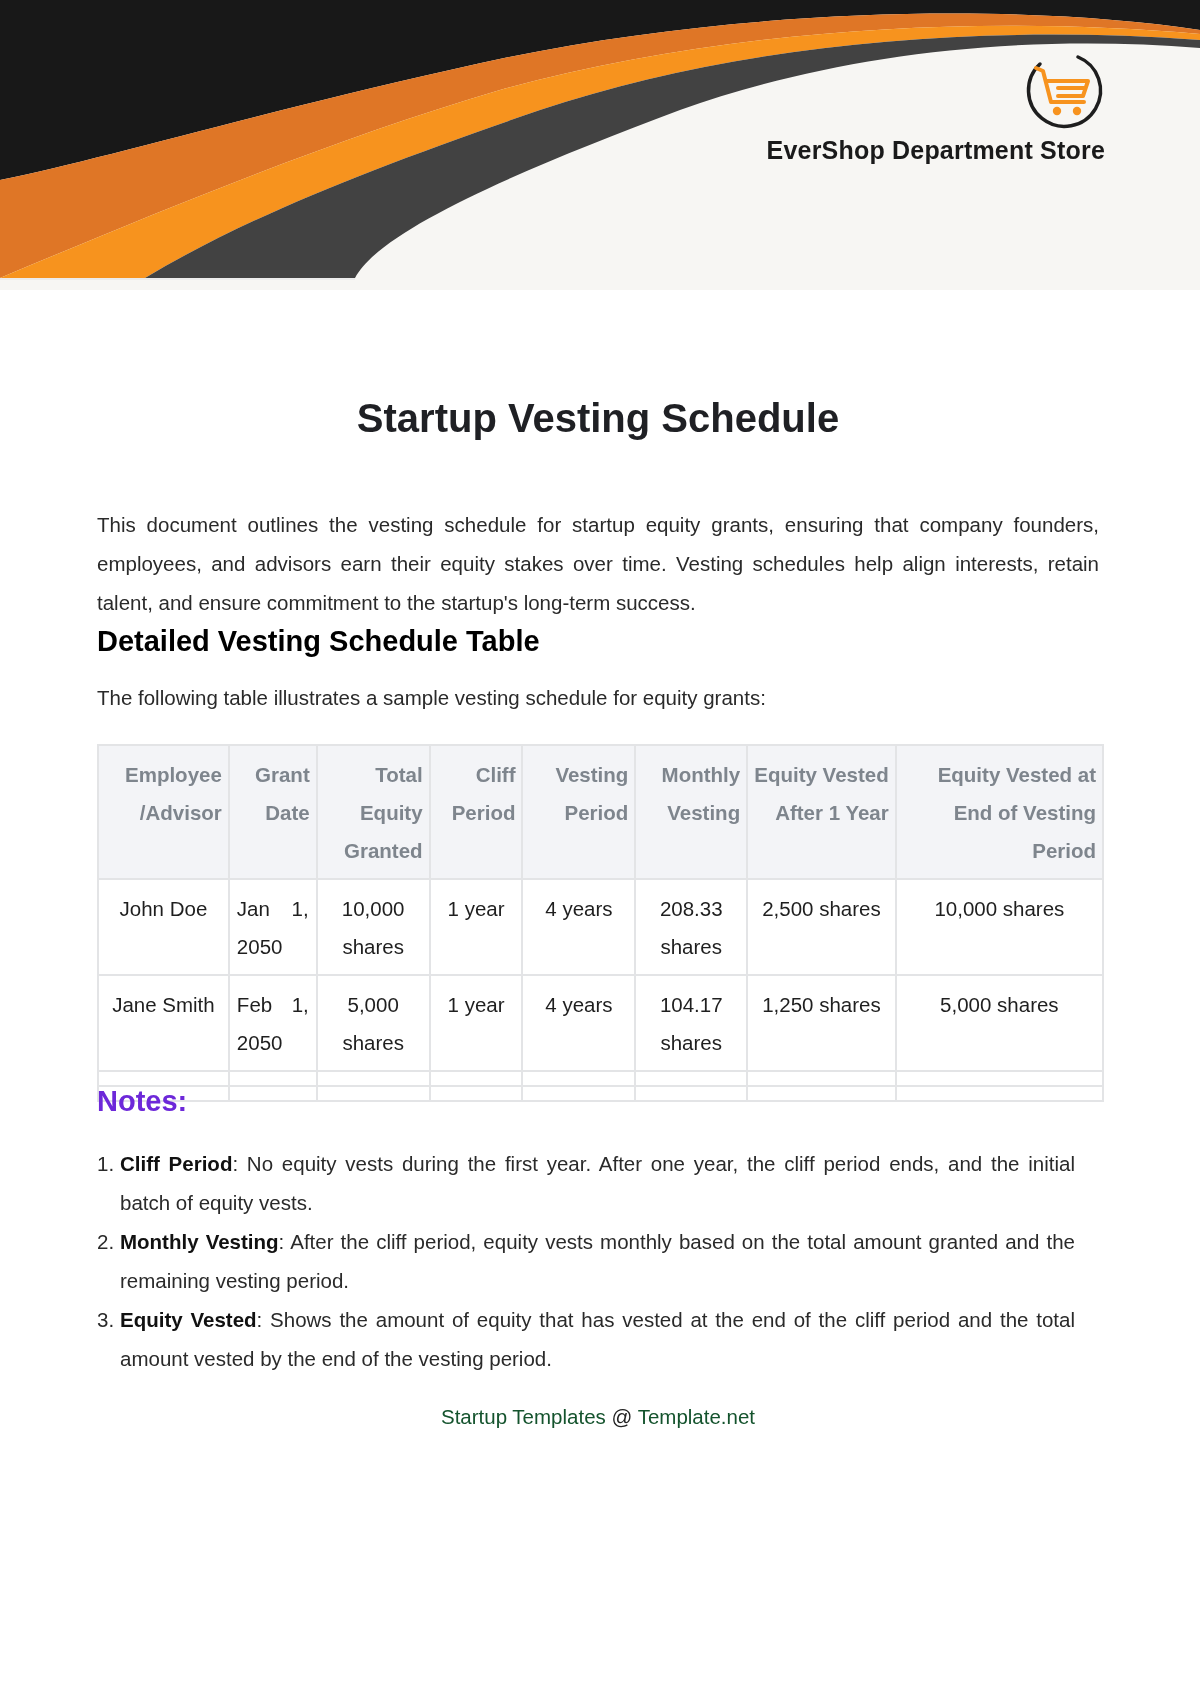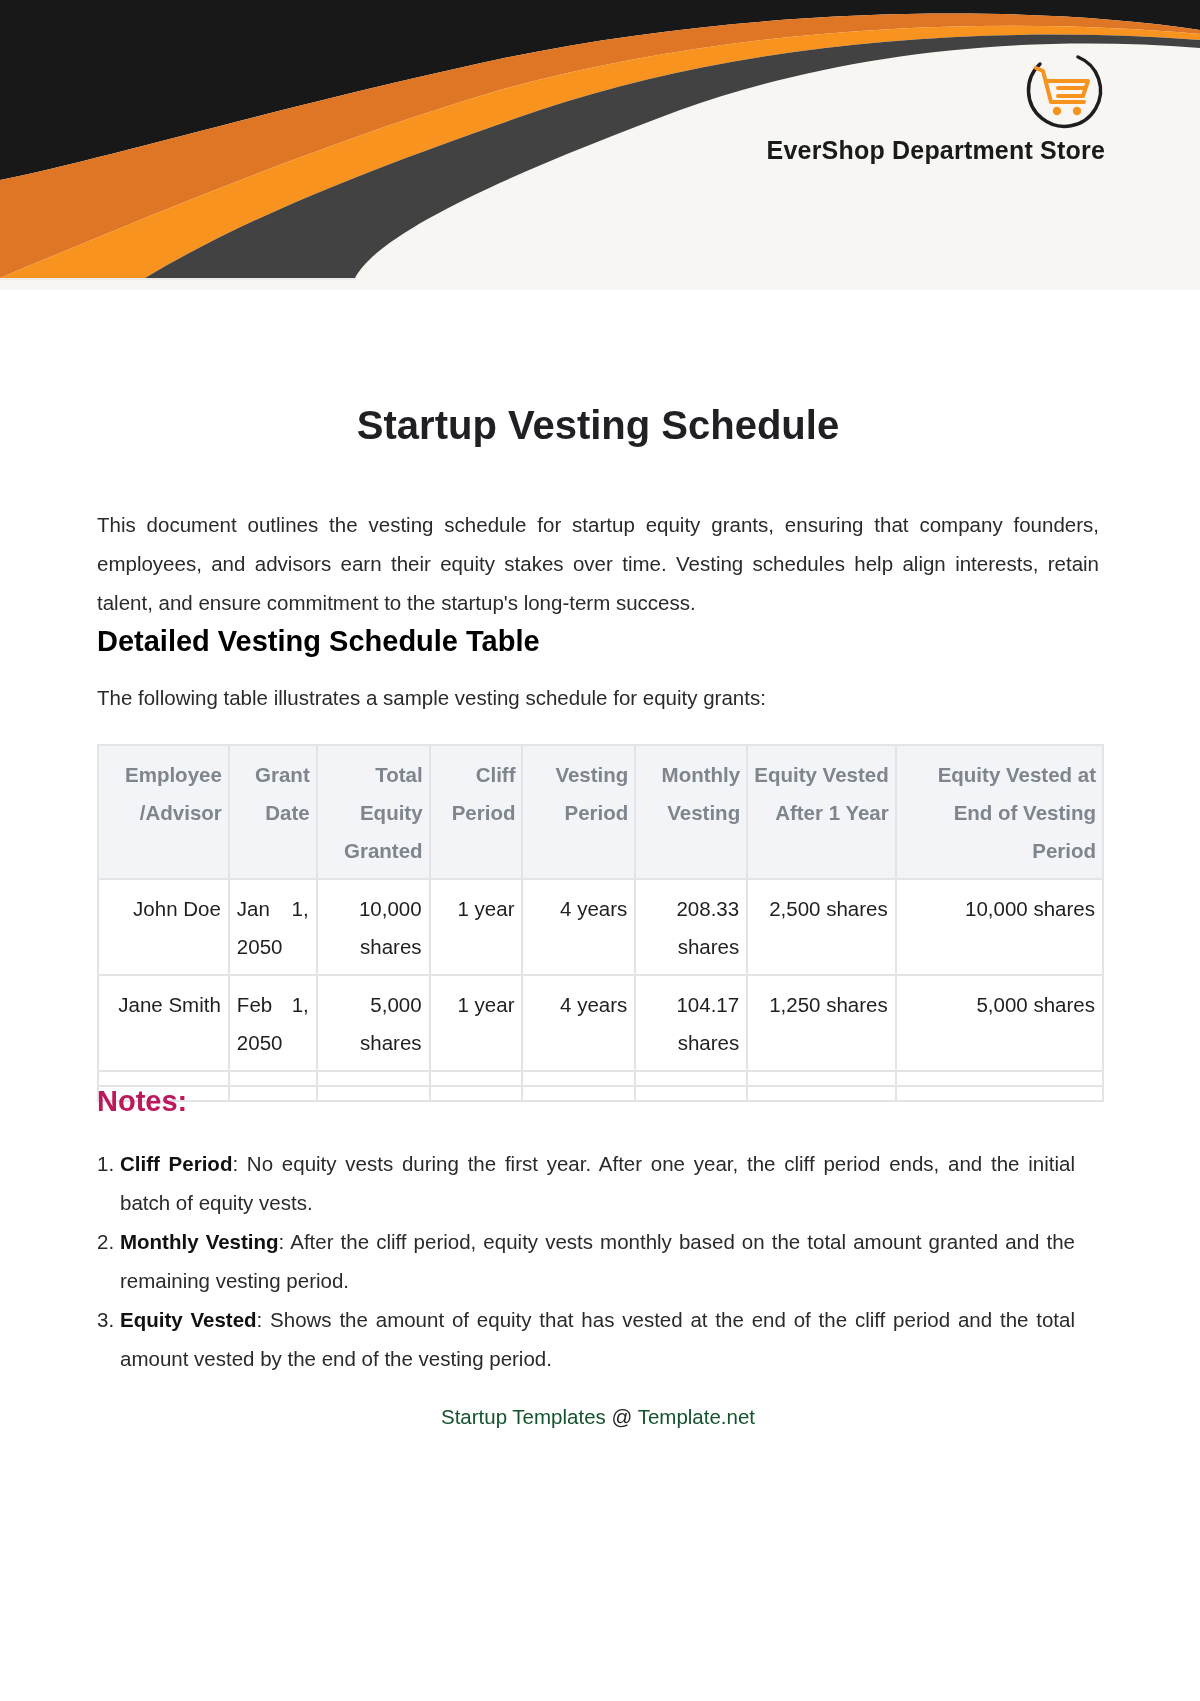--- a/index.html
+++ b/index.html
@@ -6,32 +6,32 @@
     html, body { width: 1200px; height: 1701px; background: #ffffff; overflow: hidden; }
     body { font-family: "Liberation Sans", "DejaVu Sans", sans-serif; color: #1f1f1f; position: relative; }
 
     .header { position: absolute; left: 0; top: 0; width: 1200px; height: 290px; background: #84cc16; overflow: hidden; }
     .header svg.swoosh { position: absolute; left: 0; top: 0; }
     .logo { position: absolute; left: 1026px; top: 50px; width: 84px; height: 82px; }
     .brand-name { position: absolute; right: 95px; top: 136px; font-size: 25px; font-weight: bold; color: #1a1a1a; letter-spacing: 0.2px; }
     .brand-contact { position: absolute; right: 95px; top: 171px; font-size: 15.5px; color: #333; }
 
     .content { position: absolute; left: 97px; top: 0; width: 1002px; }
-    .title { position: absolute; left: 0; width: 1002px; top: 396px; text-align: center; font-size: 40px; font-weight: bold; color: #1f2024; margin-top: 7px; }
+    .title { position: absolute; left: 0; width: 1002px; top: 396px; text-align: center; font-size: 40px; font-weight: bold; color: #1f2024; }
     .intro { position: absolute; left: 0; width: 1002px; top: 505px; font-size: 20.5px; line-height: 39px; text-align: justify; color: #2a2a2a; }
     .h2 { position: absolute; left: 0; top: 625px; font-size: 29px; font-weight: bold; color: #000000; }
     .lead { position: absolute; left: 0; top: 686px; font-size: 20.5px; color: #2a2a2a; }
 
     table.vest { position: absolute; left: 0; top: 744px; width: 1007px; border-collapse: collapse; font-size: 20.5px; }
     table.vest th, table.vest td { border: 2px solid #e3e4e6; vertical-align: top; }
     table.vest th { background: #f3f4f7; color: #7e858d; font-weight: bold; text-align: right; padding: 10px 6px 8px; line-height: 38px; }
-    table.vest td { padding: 10px 7px 8px; line-height: 38px; color: #1f1f1f; text-align: right; }
+    table.vest td { padding: 10px 7px 8px; line-height: 38px; color: #1f1f1f; text-align: center; }
     table.vest tr.empty td { height: 15px; padding: 0; line-height: 0; }
 
-    .notes-h { position: absolute; left: 0; top: 1085px; font-size: 29px; font-weight: bold; color: #be185d; }
+    .notes-h { position: absolute; left: 0; top: 1085px; font-size: 29px; font-weight: bold; color: #6d28d9; }
     ol.notes { position: absolute; left: 0; top: 1144px; width: 978px; font-size: 20.5px; line-height: 39px; color: #2a2a2a; list-style: none; }
     ol.notes li { position: relative; padding-left: 23px; text-align: justify; }
     ol.notes li .num { position: absolute; left: 0; top: 0; }
     ol.notes li b { color: #111; }
 
     .footer { position: absolute; left: 0; width: 1002px; top: 1405px; text-align: center; font-size: 20.5px; color: #222; }
     .footer a { color: #14532d; }
   </style>
 </head>
 <body>

